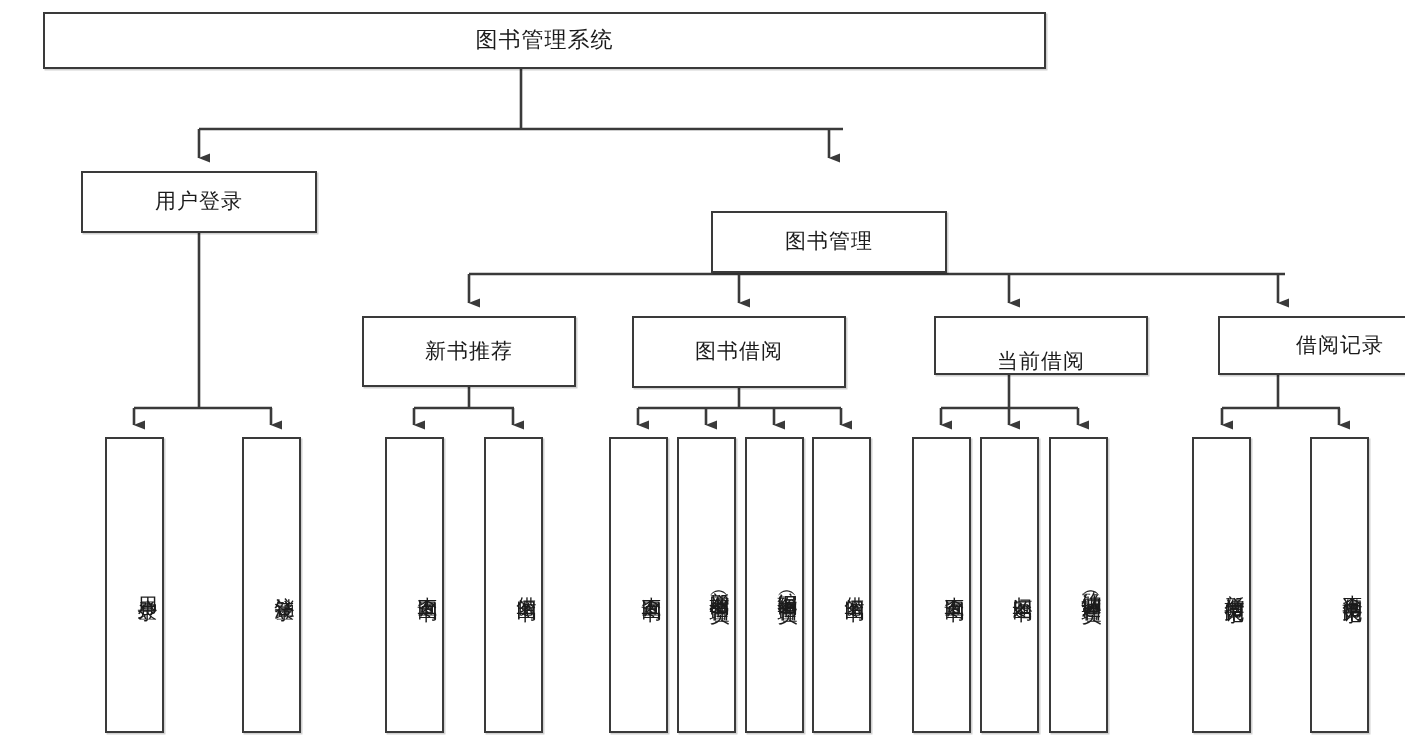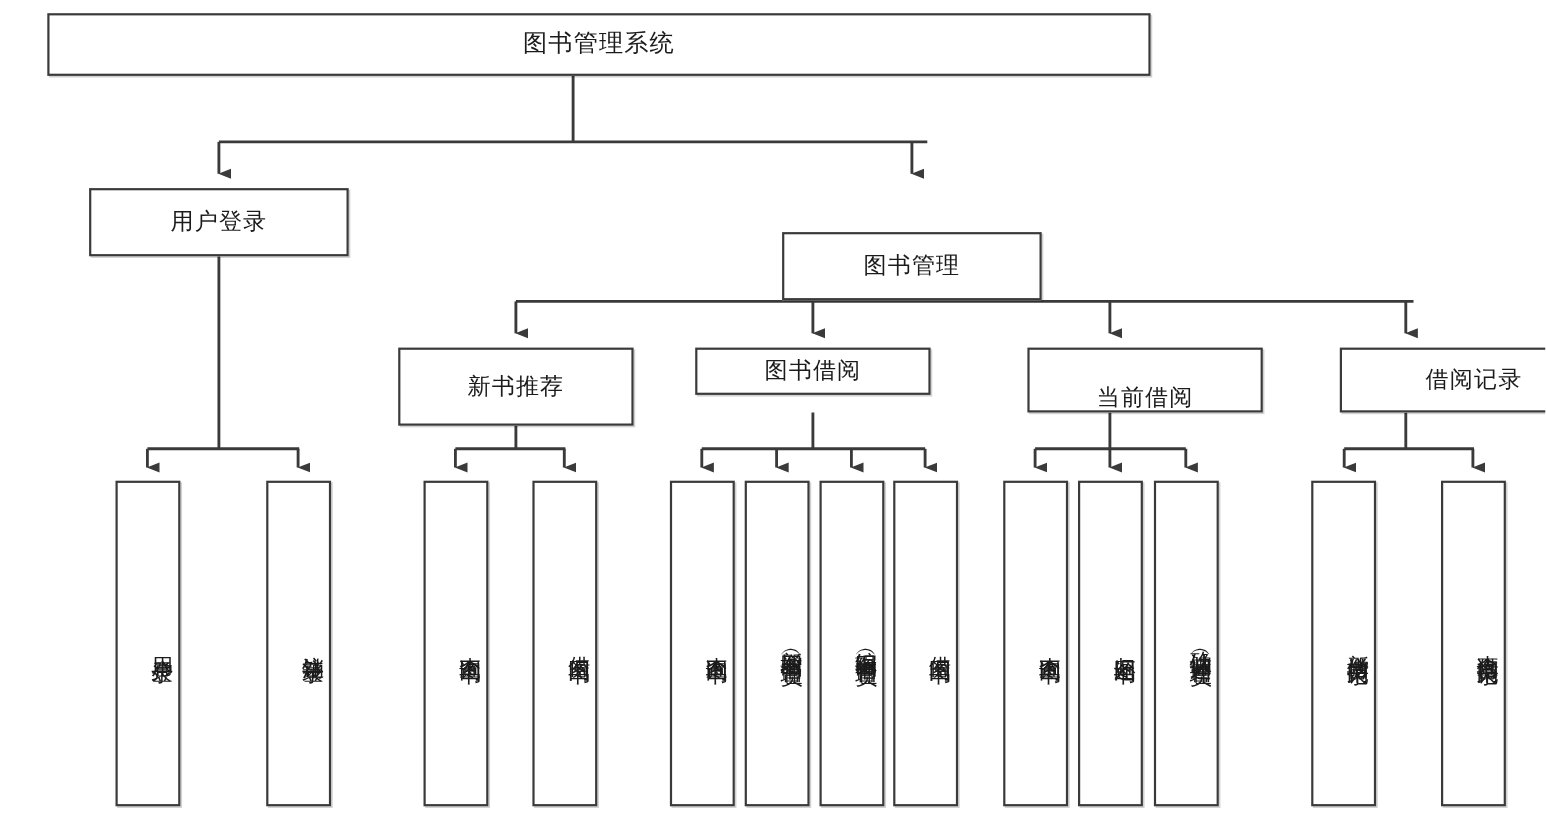--- a/index.html
+++ b/index.html
@@ -136,21 +136,21 @@
   <div class="node horiz" style="left:81px; top:171px; width:236px; height:62px;">
     <span>用户登录</span>
   </div>
   <div class="node horiz" style="left:711px; top:171px; width:236px; height:62px;margin-top:40px;">
     <span>图书管理</span>
   </div>
 
   <div class="node horiz" style="left:362px; top:316px; width:214px; height:71px;">
     <span>新书推荐</span>
   </div>
-  <div class="node horiz" style="left:632px; top:316px; width:214px; height:43px;">
+  <div class="node horiz" style="left:632px; top:316px; width:214px; height:72px;">
     <span>图书借阅</span>
   </div>
   <div class="node horiz" style="left:934px; top:316px; width:214px; height:59px;align-items:flex-end;">
     <span>当前借阅</span>
   </div>
   <div class="node horiz" style="left:1218px; top:316px; width:244px; height:59px;">
     <span>借阅记录</span>
   </div>
 
   <div class="node vert" style="left:105px; top:437px; width:59px; height:296px;">

